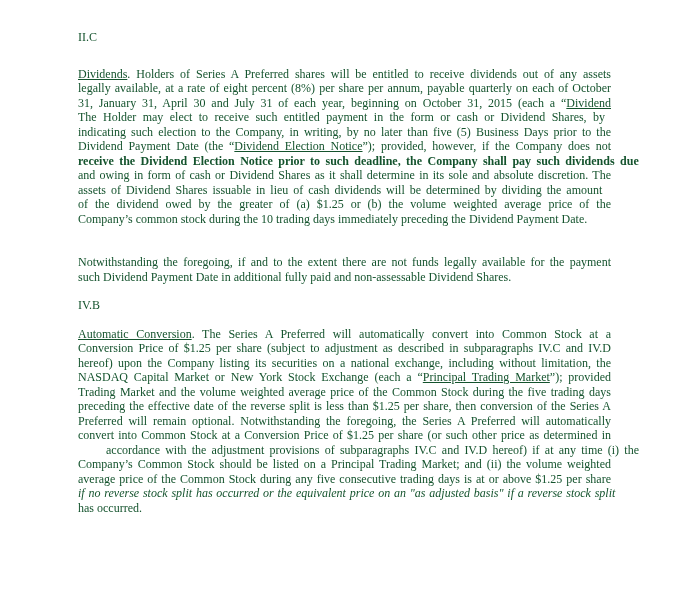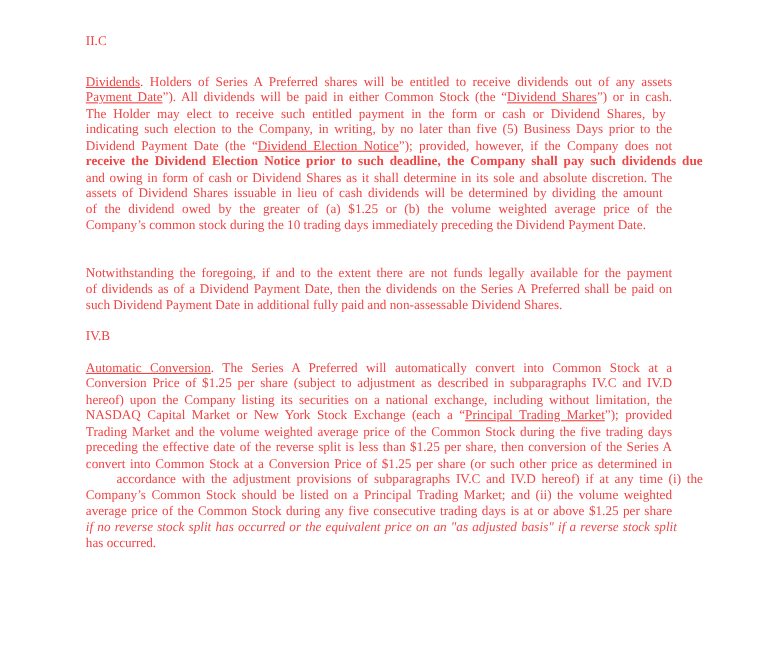--- a/index.html
+++ b/index.html
@@ -13,21 +13,21 @@
     overflow: hidden;
     position: relative;
   }
   .page {
     position: absolute;
     left: 0; top: 0;
     width: 688px;
     height: 542px;
     background: #ffffff;
     font-family: "Liberation Serif", "DejaVu Serif", serif;
-    color: #ef4444;
+    color: #14532d;
   }
   .doc {
     position: absolute;
     left: 78px;
     top: 30px;
     width: 533px;
     font-size: 12px;
     line-height: 14.5px;
   }
   .heading {
@@ -53,43 +53,44 @@
   }
 </style>
 </head>
 <body>
 
 <div class="page">
   <div id="doc" class="doc">
       <div class="heading">II.C</div>
       <div class="para">
         <div class="line" style="word-spacing: 2.881px;"><span class="u">Dividends</span><span>. Holders of Series A Preferred shares will be entitled to receive dividends out of any assets</span></div>
-        <div class="line" style="word-spacing: 2.109px;"><span class="u">Payment Date</span><span>”). All dividends will be paid in either Common Stock (the “</span><span class="u">Dividend Shares</span><span>”) or in cash.</span></div>
+        <div class="line" style="word-spacing: 1.106px;"><span>legally available, at a rate of eight percent (8%) per share per annum, payable quarterly on each of October</span></div>
+        <div class="line" style="word-spacing: 2.866px;"><span>31, January 31, April 30 and July 31 of each year, beginning on October 31, 2015 (each a “</span><span class="u">Dividend</span></div>
         <div class="line" style="word-spacing: 3.361px;"><span>The Holder may elect to receive such entitled payment in the form or cash or Dividend Shares, by</span></div>
         <div class="line" style="word-spacing: 2.104px;"><span>indicating such election to the Company, in writing, by no later than five (5) Business Days prior to the</span></div>
         <div class="line" style="word-spacing: 2.763px;"><span>Dividend Payment Date (the “</span><span class="u">Dividend Election Notice</span><span>”); provided, however, if the Company does not</span></div>
         <div class="line" style="word-spacing: 2.431px; font-weight: bold;"><span>receive the Dividend Election Notice prior to such deadline, the Company shall pay such dividends due</span></div>
         <div class="line" style="word-spacing: 1.298px;"><span>and owing in form of cash or Dividend Shares as it shall determine in its sole and absolute discretion. The</span></div>
         <div class="line" style="word-spacing: 1.943px;"><span>assets of Dividend Shares issuable in lieu of cash dividends will be determined by dividing the amount</span></div>
         <div class="line" style="word-spacing: 3.972px;"><span>of the dividend owed by the greater of (a) $1.25 or (b) the volume weighted average price of the</span></div>
         <div class="line last"><span>Company’s common stock during the 10 trading days immediately preceding the Dividend Payment Date.</span></div>
       </div>
       <div class="para tight">
         <div class="line" style="word-spacing: 2.259px;"><span>Notwithstanding the foregoing, if and to the extent there are not funds legally available for the payment</span></div>
-        <div class="line" style="word-spacing: 1.322px;"><span>of dividends as of a Dividend Payment Date, then the dividends on the Series A Preferred shall be paid on</span></div>
         <div class="line last"><span>such Dividend Payment Date in additional fully paid and non-assessable Dividend Shares.</span></div>
       </div>
       <div class="heading mid">IV.B</div>
       <div class="para">
         <div class="line" style="word-spacing: 4.665px;"><span class="u">Automatic Conversion</span><span>. The Series A Preferred will automatically convert into Common Stock at a</span></div>
         <div class="line" style="word-spacing: 2.236px;"><span>Conversion Price of $1.25 per share (subject to adjustment as described in subparagraphs IV.C and IV.D</span></div>
         <div class="line" style="word-spacing: 2.412px;"><span>hereof) upon the Company listing its securities on a national exchange, including without limitation, the</span></div>
         <div class="line" style="word-spacing: 2.853px;"><span>NASDAQ Capital Market or New York Stock Exchange (each a “</span><span class="u">Principal Trading Market</span><span>”); provided</span></div>
         <div class="line" style="word-spacing: 1.39px;"><span>Trading Market and the volume weighted average price of the Common Stock during the five trading days</span></div>
         <div class="line" style="word-spacing: 1.038px;"><span>preceding the effective date of the reverse split is less than $1.25 per share, then conversion of the Series A</span></div>
+        <div class="line" style="word-spacing: 2.816px;"><span>Preferred will remain optional. Notwithstanding the foregoing, the Series A Preferred will automatically</span></div>
         <div class="line" style="word-spacing: 1.266px;"><span>convert into Common Stock at a Conversion Price of $1.25 per share (or such other price as determined in</span></div>
         <div class="line" style="word-spacing: 2.224px; margin-left: 28px;"><span>accordance with the adjustment provisions of subparagraphs IV.C and IV.D hereof) if at any time (i) the</span></div>
         <div class="line" style="word-spacing: 1.958px;"><span>Company’s Common Stock should be listed on a Principal Trading Market; and (ii) the volume weighted</span></div>
         <div class="line" style="word-spacing: 1.009px;"><span>average price of the Common Stock during any five consecutive trading days is at or above $1.25 per share</span></div>
         <div class="line" style="word-spacing: 0.802px; font-style: italic;"><span>if no reverse stock split has occurred or the equivalent price on an "as adjusted basis" if a reverse stock split</span></div>
         <div class="line last"><span>has occurred.</span></div>
       </div>
     </div>
 </div>
 

